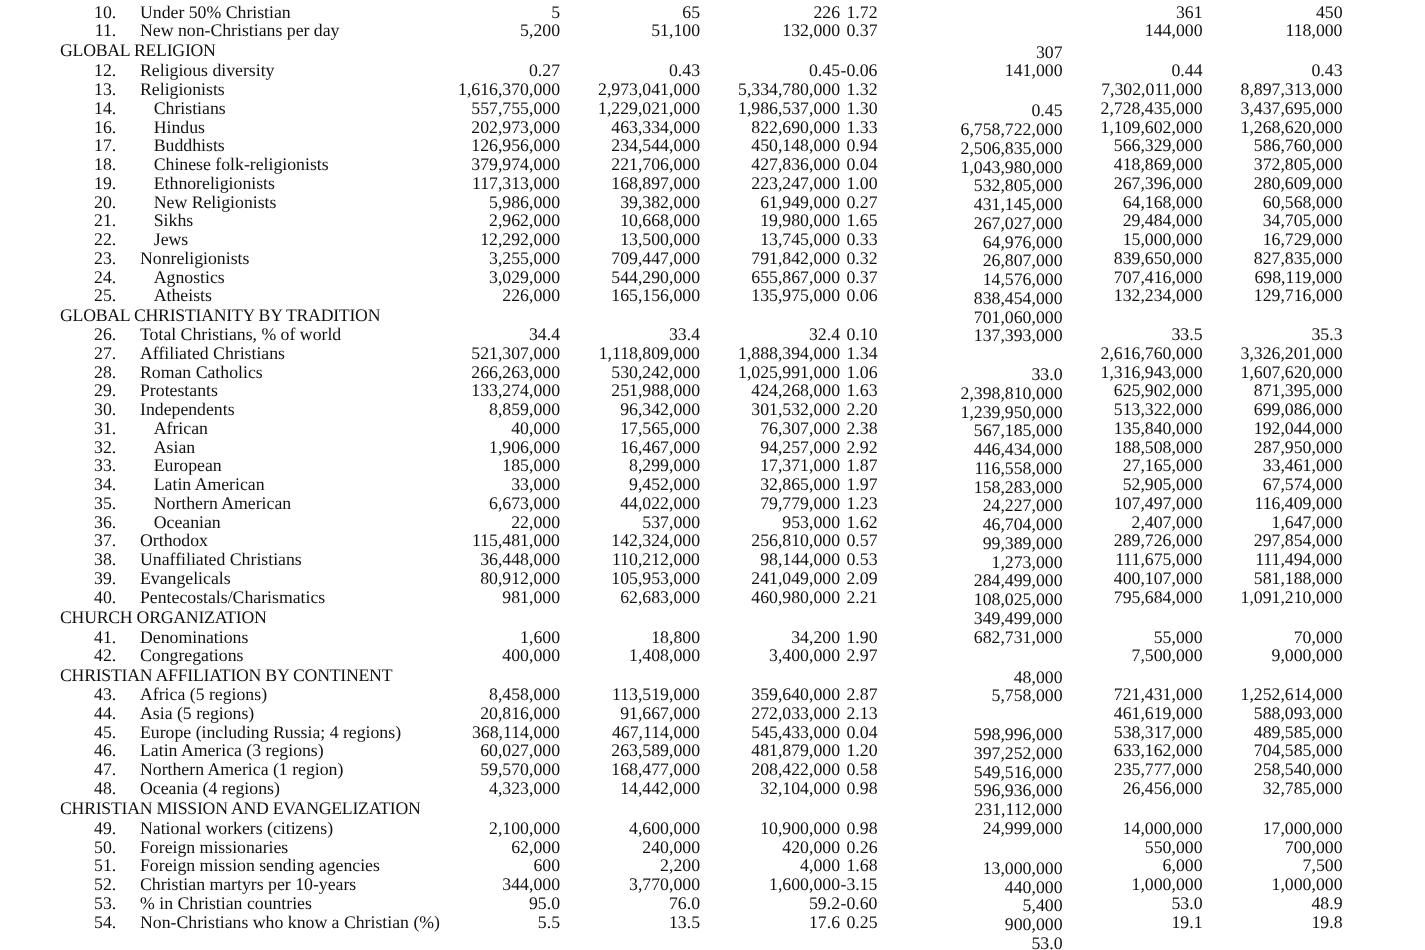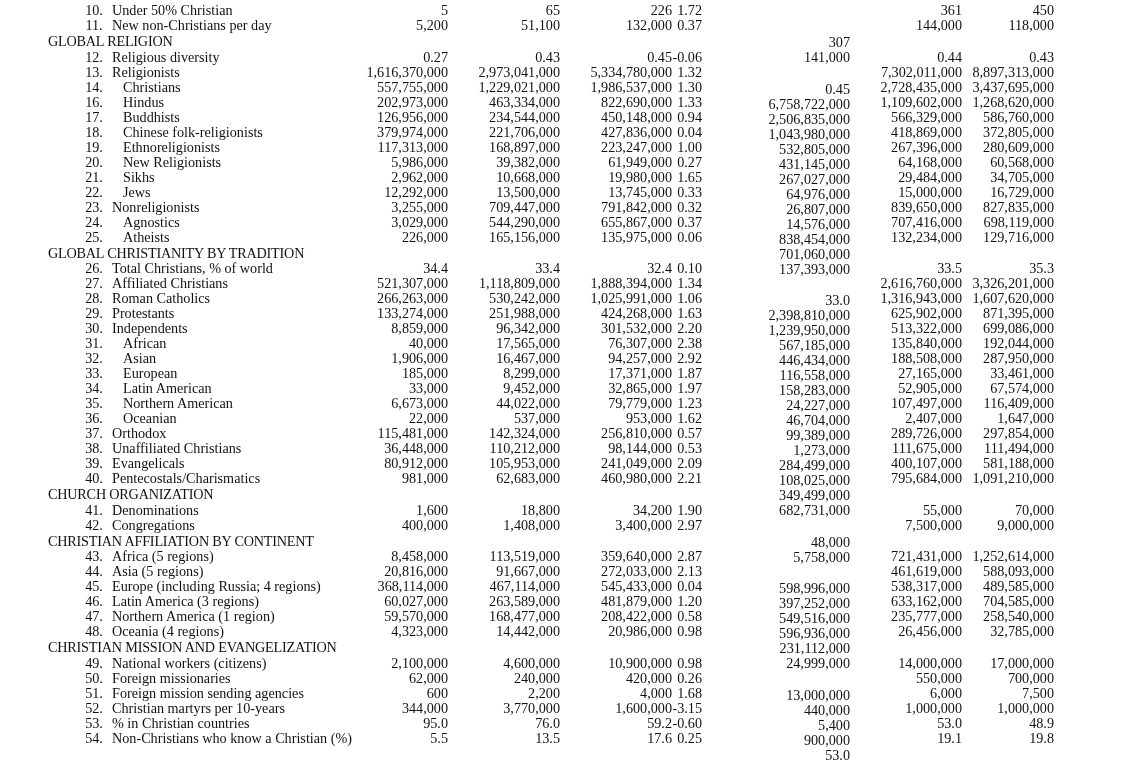--- a/index.html
+++ b/index.html
@@ -30,41 +30,41 @@
     }
     .section {
       position: relative;
       height: 16.5px;
       line-height: 17px;
       padding-left: 48px;
       letter-spacing: -0.2px;
     }
     .num {
       position: absolute;
-      left: 80px;
+      left: 65px;
       width: 28px;
-      text-align: center;
+      text-align: right;
     }
     .label {
       position: absolute;
       left: 112px;
     }
     .label.indent { left: 123px; }
     .c {
       position: absolute;
       text-align: right;
       width: 130px;
     }
     .c0 { left: 318px; }
     .c1 { left: 430px; }
     .c2 { left: 542px; }
     .c3 { left: 622px; width: 80px; }
     .c4 { left: 720px; margin-top: 32px; }
     .c5 { left: 832px; }
-    .c6 { left: 924px; }
+    .c6 { left: 944px; }
   </style>
 </head>
 <body>
 
 <div id="doc">
     <div class="row">
       <span class="num">9.</span>
       <span class="label"></span>
       <span class="c c0"></span>
       <span class="c c1"></span>
@@ -483,21 +483,21 @@
       <span class="c c3">0.58</span>
       <span class="c c4">231,112,000</span>
       <span class="c c5">235,777,000</span>
       <span class="c c6">258,540,000</span>
     </div>
     <div class="row">
       <span class="num">48.</span>
       <span class="label">Oceania (4 regions)</span>
       <span class="c c0">4,323,000</span>
       <span class="c c1">14,442,000</span>
-      <span class="c c2">20,986,000</span>
+      <span class="c c2">32,104,000</span>
       <span class="c c3">0.98</span>
       <span class="c c4">24,999,000</span>
       <span class="c c5">26,456,000</span>
       <span class="c c6">32,785,000</span>
     </div>
     <div class="section">CHRISTIAN MISSION AND EVANGELIZATION</div>
     <div class="row">
       <span class="num">49.</span>
       <span class="label">National workers (citizens)</span>
       <span class="c c0">2,100,000</span>

